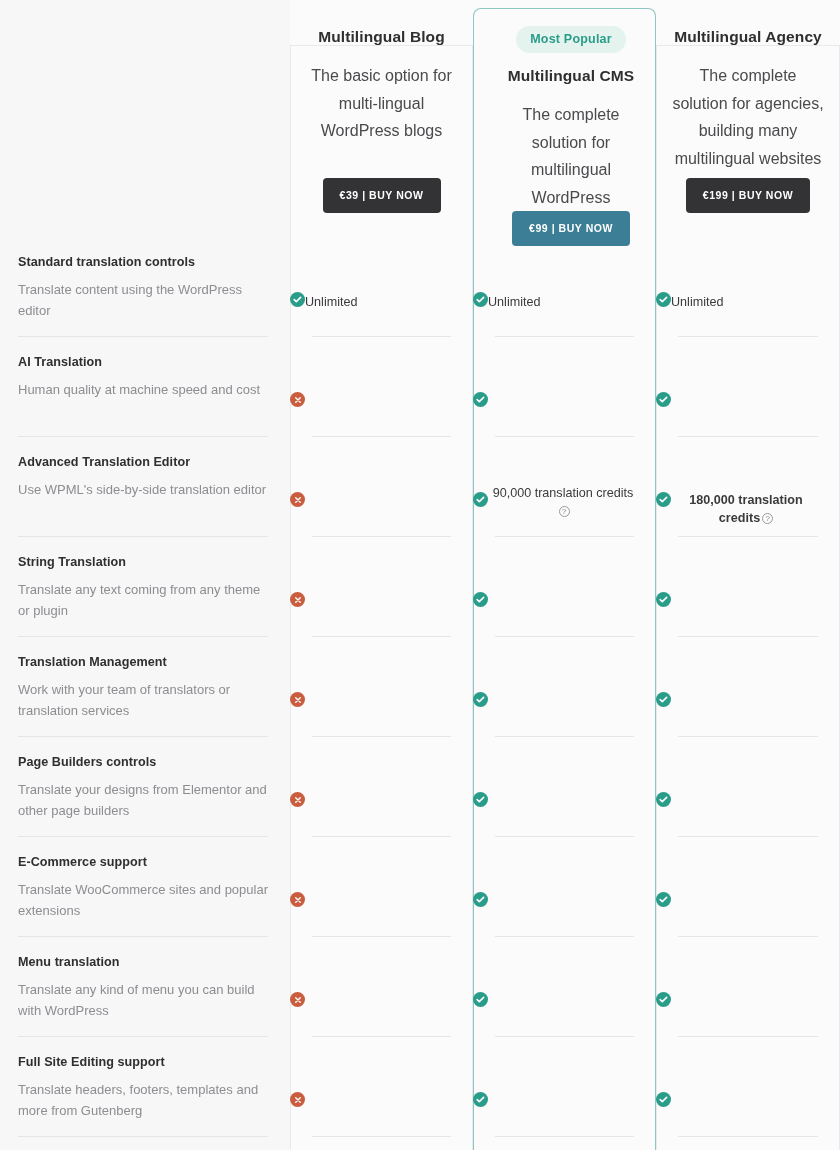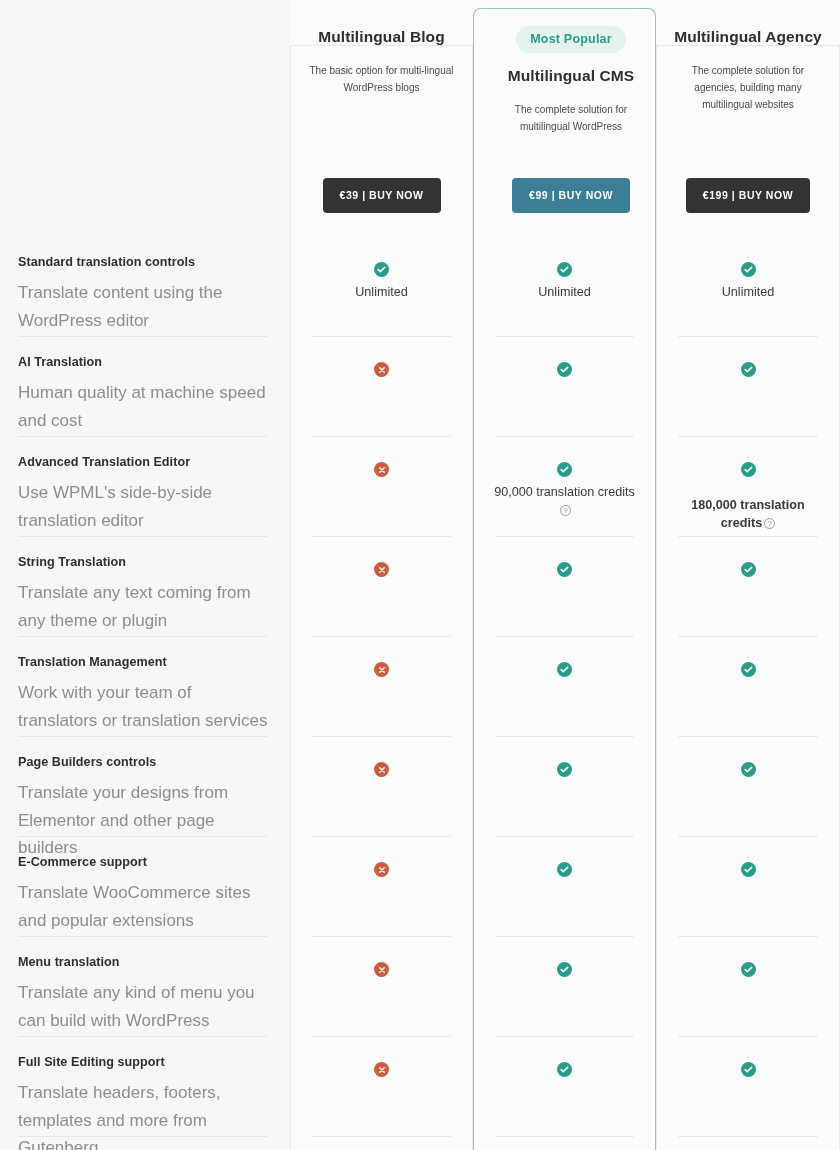--- a/index.html
+++ b/index.html
@@ -93,21 +93,21 @@
   .plan-name {
     font-size: 15.5px;
     font-weight: bold;
     color: #2f2f30;
     letter-spacing: .1px;
     text-align: center;
     margin-bottom: 16px;
   }
 
   .plan-desc {
-    font-size: 10px;
+    font-size: 16px;
     line-height: 1.72;
     color: #4a4a4d;
     text-align: center;
     max-width: 152px;
   }
 
   .buy-btn {
     margin-top: auto;
     margin-bottom: 24px;
     display: inline-block;
@@ -144,31 +144,31 @@
   }
 
   .feature-title {
     font-size: 12.6px;
     font-weight: bold;
     color: #2f2f30;
     letter-spacing: .05px;
     margin-bottom: 10px;
   }
   .feature-sub {
-    font-size: 17px;
+    font-size: 13px;
     line-height: 1.62;
     color: #8d8d92;
   }
 
   
   .plan-cell {
     height: 100px;
     position: relative;
     display: flex;
-    flex-direction: column;
+    flex-direction: row;
     align-items: center;
     justify-content: flex-start;
     padding-top: 25px;
   }
   .plan-cell .divider {
     position: absolute;
     left: 22px;
     right: 22px;
     bottom: 0;
     height: 1px;

